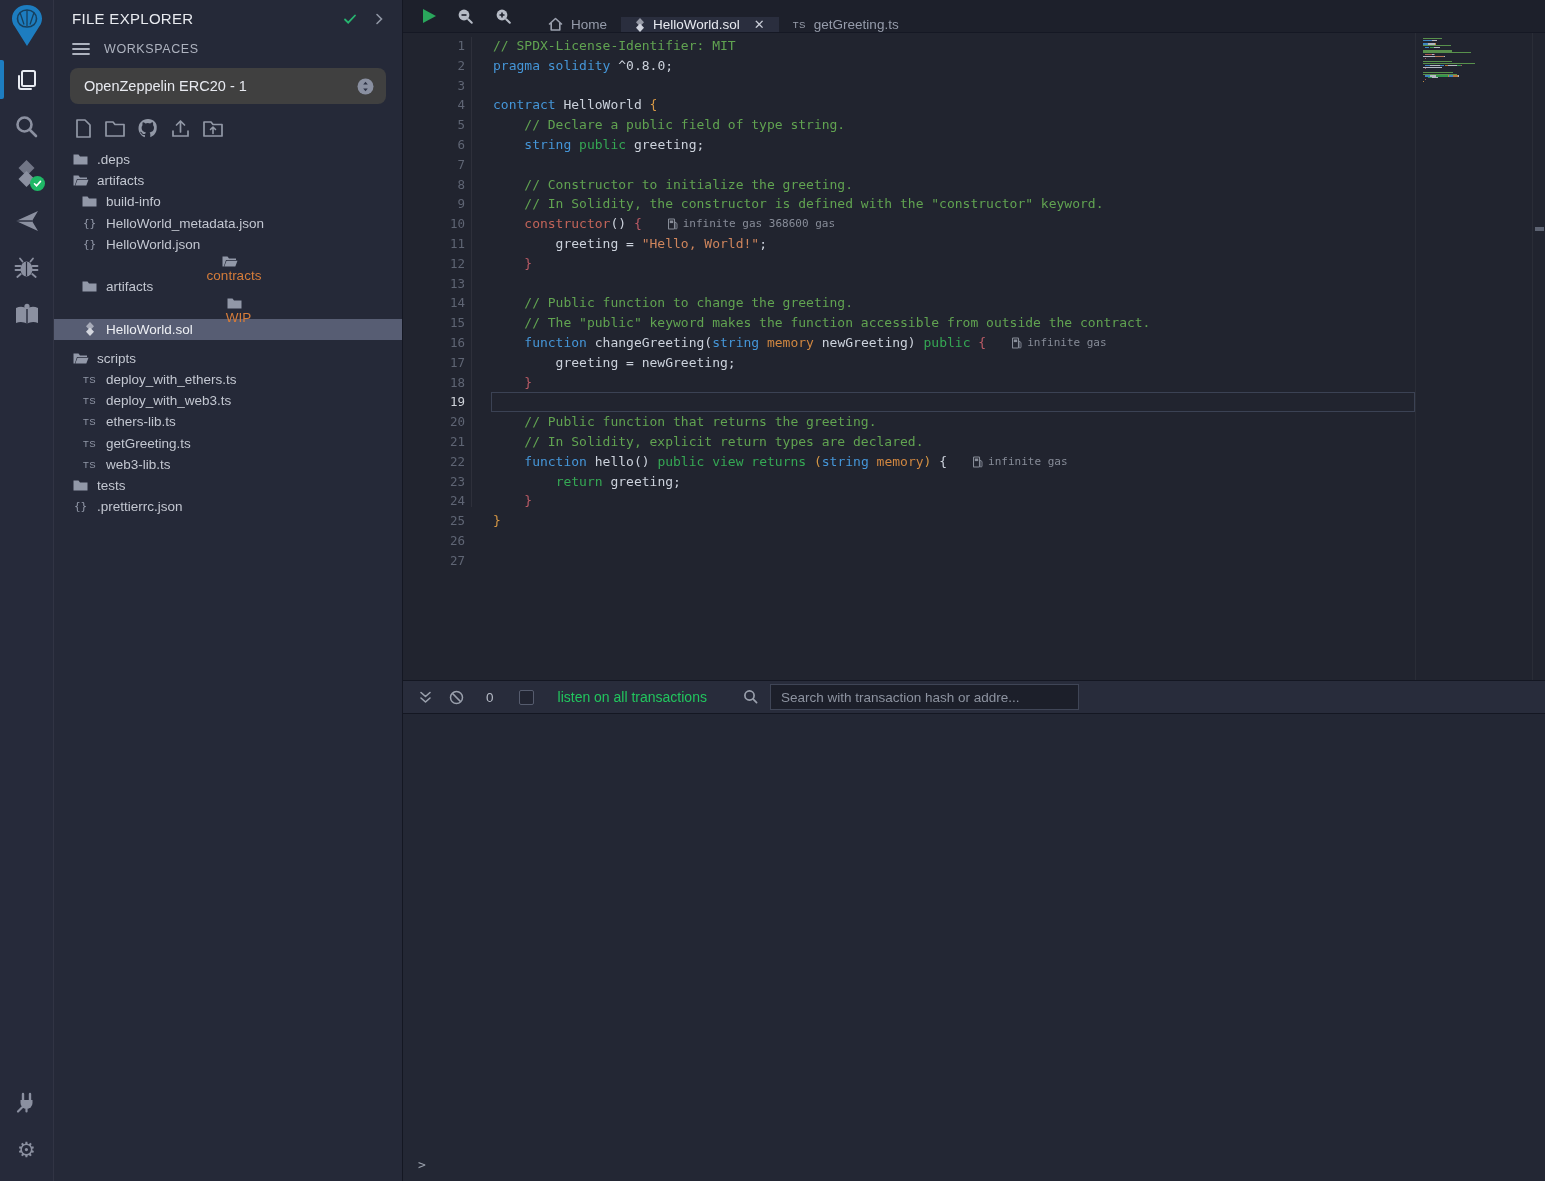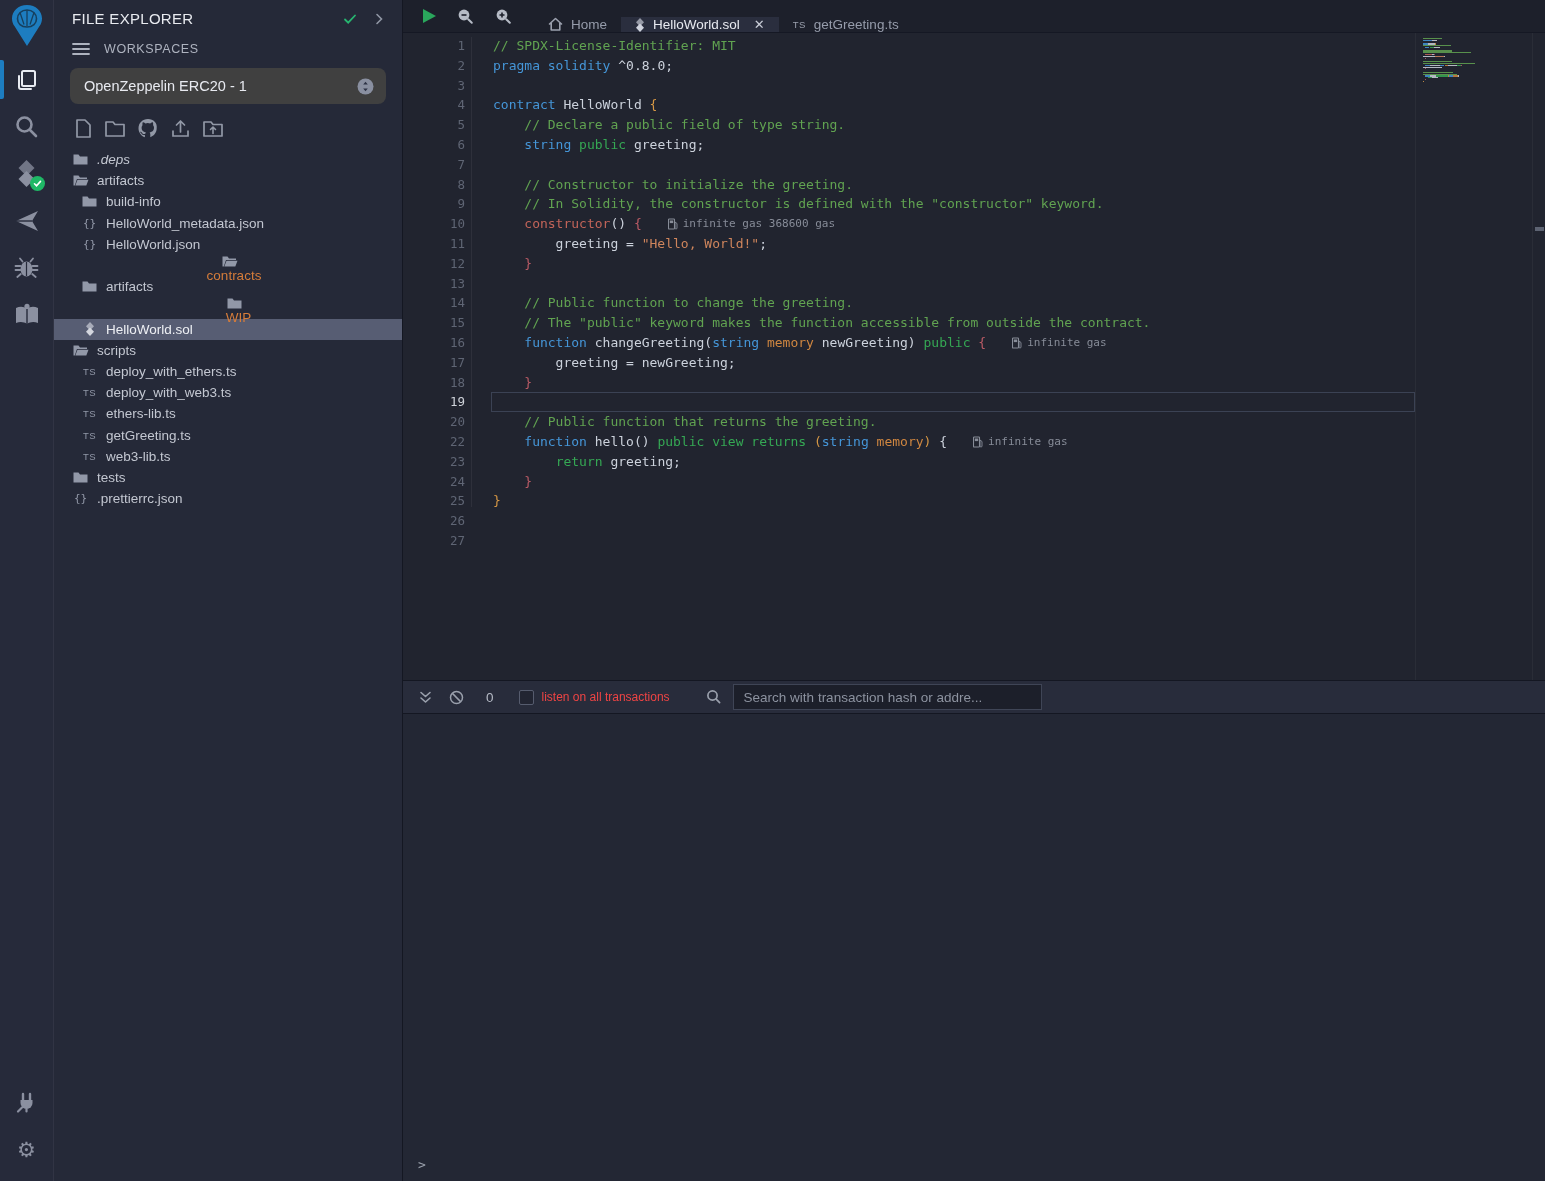--- a/index.html
+++ b/index.html
@@ -106,21 +106,21 @@
   .termbar {
     height:34px; flex:none; background:#282c3b; border-top:1px solid #141722; border-bottom:1px solid #141722;
     display:flex; align-items:center; padding-left:15px; color:#aab0bc;
   }
   .termbar .tico { display:flex; cursor:pointer; color:#9aa0ac; }
   .termbar .cnt { margin-left:22px; font-size:13.5px; color:#b6bbc6; }
   .cb {
     width:15px; height:15px; border:1px solid #565c6e; border-radius:2px; background:rgba(0,0,0,0.15);
     margin-left:25px; cursor:pointer; flex:none;
   }
-  .listenlbl { margin-left:8px; font-size:12px; color:#ef4444; }
+  .listenlbl { margin-left:24px; font-size:14px; color:#22c55e; }
   .termsearchico { margin-left:36px; color:#9aa0ac; display:flex; }
   .termbar input {
     margin-left:11px; width:309px; height:26px; background:#1c1f2a; border:1px solid #3f4556;
     color:#d4d8e0; font-size:13.5px; padding:0 10px; outline:none; font-family:"Liberation Sans",sans-serif;
   }
   .termbar input::placeholder { color:#8d93a0; }
   .termbody { flex:1; background:#232734; position:relative; }
   .prompt { position:absolute; left:15px; bottom:9px; font-family:"DejaVu Sans Mono",monospace; font-size:13px; color:#9aa0ac; }
   .gap16 { margin-left:16px; }
 </style>
@@ -266,21 +266,21 @@
         </svg>
       </span>
       <span class="tbi">
         <svg width="22" height="19" viewBox="0 0 22 19">
           <path d="M2 3h7l2 2.5h9V17H2z" fill="none" stroke="currentColor" stroke-width="1.7" stroke-linejoin="round"></path>
           <path d="M11 14.5V8.5M8.5 10.5l2.5-2.5 2.5 2.5" fill="none" stroke="currentColor" stroke-width="1.6" stroke-linecap="round" stroke-linejoin="round"></path>
         </svg>
       </span>
     </div>
   <div class="tree" id="tree">
-      <div class="tree-row" style="padding-left: 18px; font-style: italic;">
+      <div class="tree-row" style="padding-left: 18px;">
         <span class="ticon">
           <svg width="15" height="13" viewBox="0 0 15 13">
             <path d="M0.5 1.5h5l1.5 2h7.5v8h-14z" fill="currentColor"></path>
           </svg>
         </span>
         <span>.deps</span>
       </div>
       <div class="tree-row" style="padding-left: 18px;">
         <span class="ticon">
           <svg width="16" height="13" viewBox="0 0 16 13">
@@ -337,21 +337,21 @@
       </div>
       <div class="tree-row selected" style="padding-left: 27px;">
         <span class="ticon">
           <svg width="10" height="14" viewBox="0 0 10 14">
             <path d="M5 0l4 4.2L5 8.4 1 4.2z" fill="currentColor" opacity=".65"></path>
             <path d="M5 5.6l4 4.2L5 14 1 9.8z" fill="currentColor"></path>
           </svg>
         </span>
         <span>HelloWorld.sol</span>
       </div>
-      <div class="tree-row" style="padding-left: 18px;">
+      <div class="tree-row" style="padding-left: 18px; margin-top: 8px;">
         <span class="ticon">
           <svg width="16" height="13" viewBox="0 0 16 13">
             <path d="M0.5 1.5h5l1.5 2h7v1.5H4L1.8 11.5H0.5z" fill="currentColor"></path>
             <path d="M4.5 5.8h11l-2.2 5.7H2.3z" fill="currentColor"></path>
           </svg>
         </span>
         <span>scripts</span>
       </div>
       <div class="tree-row" style="padding-left: 27px;">
         <span class="ticon">
@@ -471,20 +471,21 @@
         <div class="code-line"><span class="gutter">15</span><span class="codetxt"><span style="color: rgb(97, 163, 81);">    // The "public" keyword makes the function accessible from outside the contract.</span></span></div>
         <div class="code-line"><span class="gutter">16</span><span class="codetxt"><span style="color: rgb(204, 210, 220);">    </span><span style="color: rgb(69, 150, 216);">function</span><span style="color: rgb(204, 210, 220);"> changeGreeting(</span><span style="color: rgb(69, 150, 216);">string</span><span style="color: rgb(204, 210, 220);"> </span><span style="color: rgb(207, 134, 64);">memory</span><span style="color: rgb(204, 210, 220);"> newGreeting) </span><span style="color: rgb(53, 168, 84);">public</span><span style="color: rgb(204, 210, 220);"> </span><span style="color: rgb(187, 91, 102);">{</span></span><span class="gaswidget"><svg width="10" height="12" viewBox="0 0 10 12">
               <rect x="0.5" y="1" width="6" height="10" rx="0.8" fill="none" stroke="currentColor" stroke-width="1.1"></rect>
               <rect x="1.8" y="2.5" width="3.4" height="2.6" fill="currentColor"></rect>
               <path d="M7 4l2 1.5V10a1 1 0 0 1-2 0z" fill="none" stroke="currentColor" stroke-width="0.9"></path>
             </svg><span>infinite gas</span></span></div>
         <div class="code-line"><span class="gutter">17</span><span class="codetxt"><span style="color: rgb(204, 210, 220);">        greeting = newGreeting;</span></span></div>
         <div class="code-line"><span class="gutter">18</span><span class="codetxt"><span style="color: rgb(204, 210, 220);">    </span><span style="color: rgb(187, 91, 102);">}</span></span></div>
         <div class="code-line current"><span class="gutter">19</span><span class="codetxt"></span></div>
         <div class="code-line"><span class="gutter">20</span><span class="codetxt"><span style="color: rgb(97, 163, 81);">    // Public function that returns the greeting.</span></span></div>
+        <div class="code-line"><span class="gutter">21</span><span class="codetxt"><span style="color: rgb(97, 163, 81);">    // In Solidity, explicit return types are declared.</span></span></div>
         <div class="code-line"><span class="gutter">22</span><span class="codetxt"><span style="color: rgb(204, 210, 220);">    </span><span style="color: rgb(69, 150, 216);">function</span><span style="color: rgb(204, 210, 220);"> hello() </span><span style="color: rgb(53, 168, 84);">public</span><span style="color: rgb(204, 210, 220);"> </span><span style="color: rgb(53, 168, 84);">view</span><span style="color: rgb(204, 210, 220);"> </span><span style="color: rgb(53, 168, 84);">returns</span><span style="color: rgb(204, 210, 220);"> </span><span style="color: rgb(215, 152, 69);">(</span><span style="color: rgb(69, 150, 216);">string</span><span style="color: rgb(204, 210, 220);"> </span><span style="color: rgb(207, 134, 64);">memory</span><span style="color: rgb(215, 152, 69);">)</span><span style="color: rgb(204, 210, 220);"> {</span></span><span class="gaswidget"><svg width="10" height="12" viewBox="0 0 10 12">
               <rect x="0.5" y="1" width="6" height="10" rx="0.8" fill="none" stroke="currentColor" stroke-width="1.1"></rect>
               <rect x="1.8" y="2.5" width="3.4" height="2.6" fill="currentColor"></rect>
               <path d="M7 4l2 1.5V10a1 1 0 0 1-2 0z" fill="none" stroke="currentColor" stroke-width="0.9"></path>
             </svg><span>infinite gas</span></span></div>
         <div class="code-line"><span class="gutter">23</span><span class="codetxt"><span style="color: rgb(204, 210, 220);">        </span><span style="color: rgb(53, 168, 84);">return</span><span style="color: rgb(204, 210, 220);"> greeting;</span></span></div>
         <div class="code-line"><span class="gutter">24</span><span class="codetxt"><span style="color: rgb(204, 210, 220);">    </span><span style="color: rgb(187, 91, 102);">}</span></span></div>
         <div class="code-line"><span class="gutter">25</span><span class="codetxt"><span style="color: rgb(215, 152, 69);">}</span></span></div>
         <div class="code-line"><span class="gutter">26</span><span class="codetxt"></span></div>
         <div class="code-line"><span class="gutter">27</span><span class="codetxt"></span></div>

